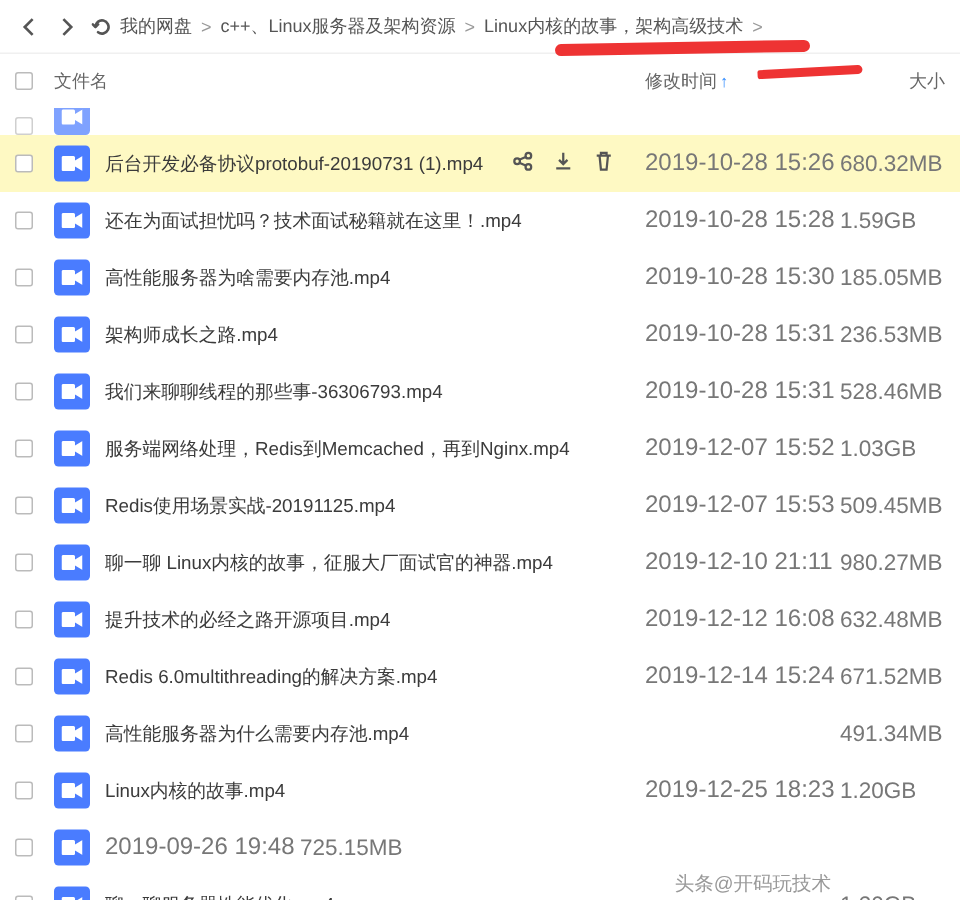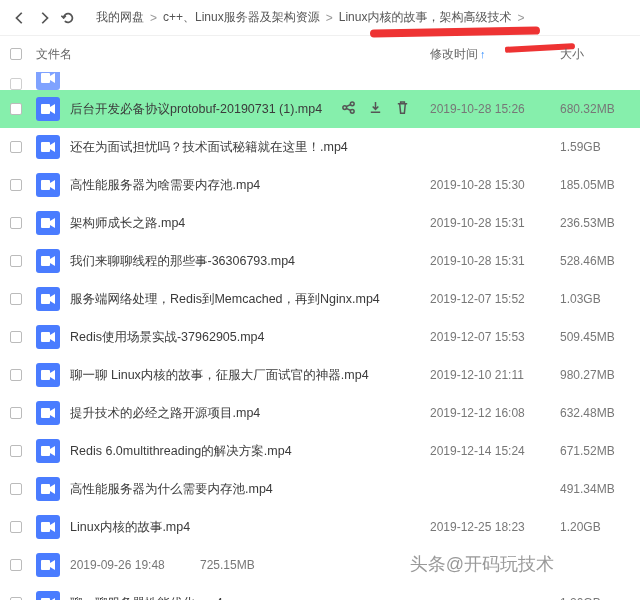--- a/index.html
+++ b/index.html
@@ -1,43 +1,43 @@
 <!DOCTYPE html>
 <html><head>
 <meta charset="utf-8">
 <style>
 *{margin:0;padding:0;box-sizing:border-box;font-family:"Microsoft YaHei",Arial,sans-serif}
 body{width:640px;height:600px;background:#fff;color:#333;font-size:12px;overflow:hidden;position:relative}
 .top{display:flex;align-items:center;height:36px;padding:0 8px;border-bottom:1px solid #f0f0f0}
 .nav-ico{width:22px;height:22px;display:flex;align-items:center;justify-content:center;color:#666;cursor:pointer;margin:0 1px}
 .nav-ico svg{width:14px;height:14px;stroke:#555;fill:none;stroke-width:2}
-.crumb{color:#555;margin-left:16px;display:flex;align-items:center;flex-wrap:nowrap;overflow:hidden}
+.crumb{color:#555;margin-left:0;display:flex;align-items:center;flex-wrap:nowrap;overflow:hidden}
 .crumb span{white-space:nowrap}
 .sep{margin:0 6px;color:#999}
 .red1{position:absolute;top:28px;left:370px;width:170px;height:8px;background:#e33;border-radius:8px;transform:rotate(-1deg)}
 .red2{position:absolute;top:45px;left:505px;width:70px;height:6px;background:#e33;border-radius:4px 8px 8px 4px;transform:rotate(-3deg)}
 .hdr{display:flex;align-items:center;height:36px;padding:0 10px;color:#666;position:relative}
 .hdr .ck{margin-right:14px}
 .col-name{flex:1}
 .col-date{width:130px}
-.col-size{width:70px;text-align:left}
+.col-size{width:70px;text-align:right}
 .sort{color:#2f8bff;font-size:11px;margin-left:2px}
 .rows{overflow:hidden}
 .row{display:flex;align-items:center;height:38px;padding:0 10px}
 .row.cut{height:18px;overflow:hidden;align-items:flex-end;opacity:.7}
-.row.hover{background:#86efac}
+.row.hover{background:#fef9c3}
 .ck{width:12px;height:12px;border:1px solid #bbb;border-radius:2px;flex-shrink:0;margin-right:14px;background:#fff}
 .fico{width:24px;height:24px;background:#4a7cff;border-radius:3px;margin-right:10px;flex-shrink:0;display:flex;align-items:center;justify-content:center}
 .fico svg{width:14px;height:12px;fill:#fff}
 .fname{flex:1;color:#3b3b3b;white-space:nowrap;overflow:hidden;text-overflow:ellipsis;font-size:12.5px}
 .acts{display:flex;gap:12px;margin-right:20px}
 .acts svg{width:15px;height:15px;stroke:#555;fill:none;stroke-width:1.6}
-.date{width:130px;color:#777;font-size:12px}
-.size{width:70px;color:#777;font-size:12px}
-.wm{position:absolute;bottom:22px;right:80px;font-size:18px;color:#999;background:rgba(255,255,255,.8);padding:2px 6px}
+.date{width:130px;color:#777;font-size:16px}
+.size{width:70px;color:#777;font-size:15px}
+.wm{position:absolute;bottom:0;right:80px;font-size:13px;color:#999;background:rgba(255,255,255,.8);padding:2px 6px}
 </style>
 </head>
 <body>
 
 <div class="top">
   <div class="nav-ico">
       <svg viewBox="0 0 16 16">
         <polyline points="10,2 4,8 10,14"></polyline>
       </svg>
     </div>
@@ -113,20 +113,21 @@
     </div>
     <div class="row">
       <div class="ck"></div>
       <div class="fico">
         <svg viewBox="0 0 14 12">
           <rect x="0" y="1" width="9" height="10" rx="1"></rect>
           <polygon points="9,4 14,1 14,11 9,8"></polygon>
         </svg>
       </div>
       <div class="fname">还在为面试担忧吗？技术面试秘籍就在这里！.mp4</div>
+      <div class="date">2019-10-28 15:28</div>
       <div class="size">1.59GB</div>
     </div>
     <div class="row">
       <div class="ck"></div>
       <div class="fico">
         <svg viewBox="0 0 14 12">
           <rect x="0" y="1" width="9" height="10" rx="1"></rect>
           <polygon points="9,4 14,1 14,11 9,8"></polygon>
         </svg>
       </div>
@@ -171,21 +172,21 @@
       <div class="size">1.03GB</div>
     </div>
     <div class="row">
       <div class="ck"></div>
       <div class="fico">
         <svg viewBox="0 0 14 12">
           <rect x="0" y="1" width="9" height="10" rx="1"></rect>
           <polygon points="9,4 14,1 14,11 9,8"></polygon>
         </svg>
       </div>
-      <div class="fname">Redis使用场景实战-37962905.mp4</div>
+      <div class="fname">Redis使用场景实战-20191125.mp4</div>
       <div class="date">2019-12-07 15:53</div>
       <div class="size">509.45MB</div>
     </div>
     <div class="row">
       <div class="ck"></div>
       <div class="fico">
         <svg viewBox="0 0 14 12">
           <rect x="0" y="1" width="9" height="10" rx="1"></rect>
           <polygon points="9,4 14,1 14,11 9,8"></polygon>
         </svg>

